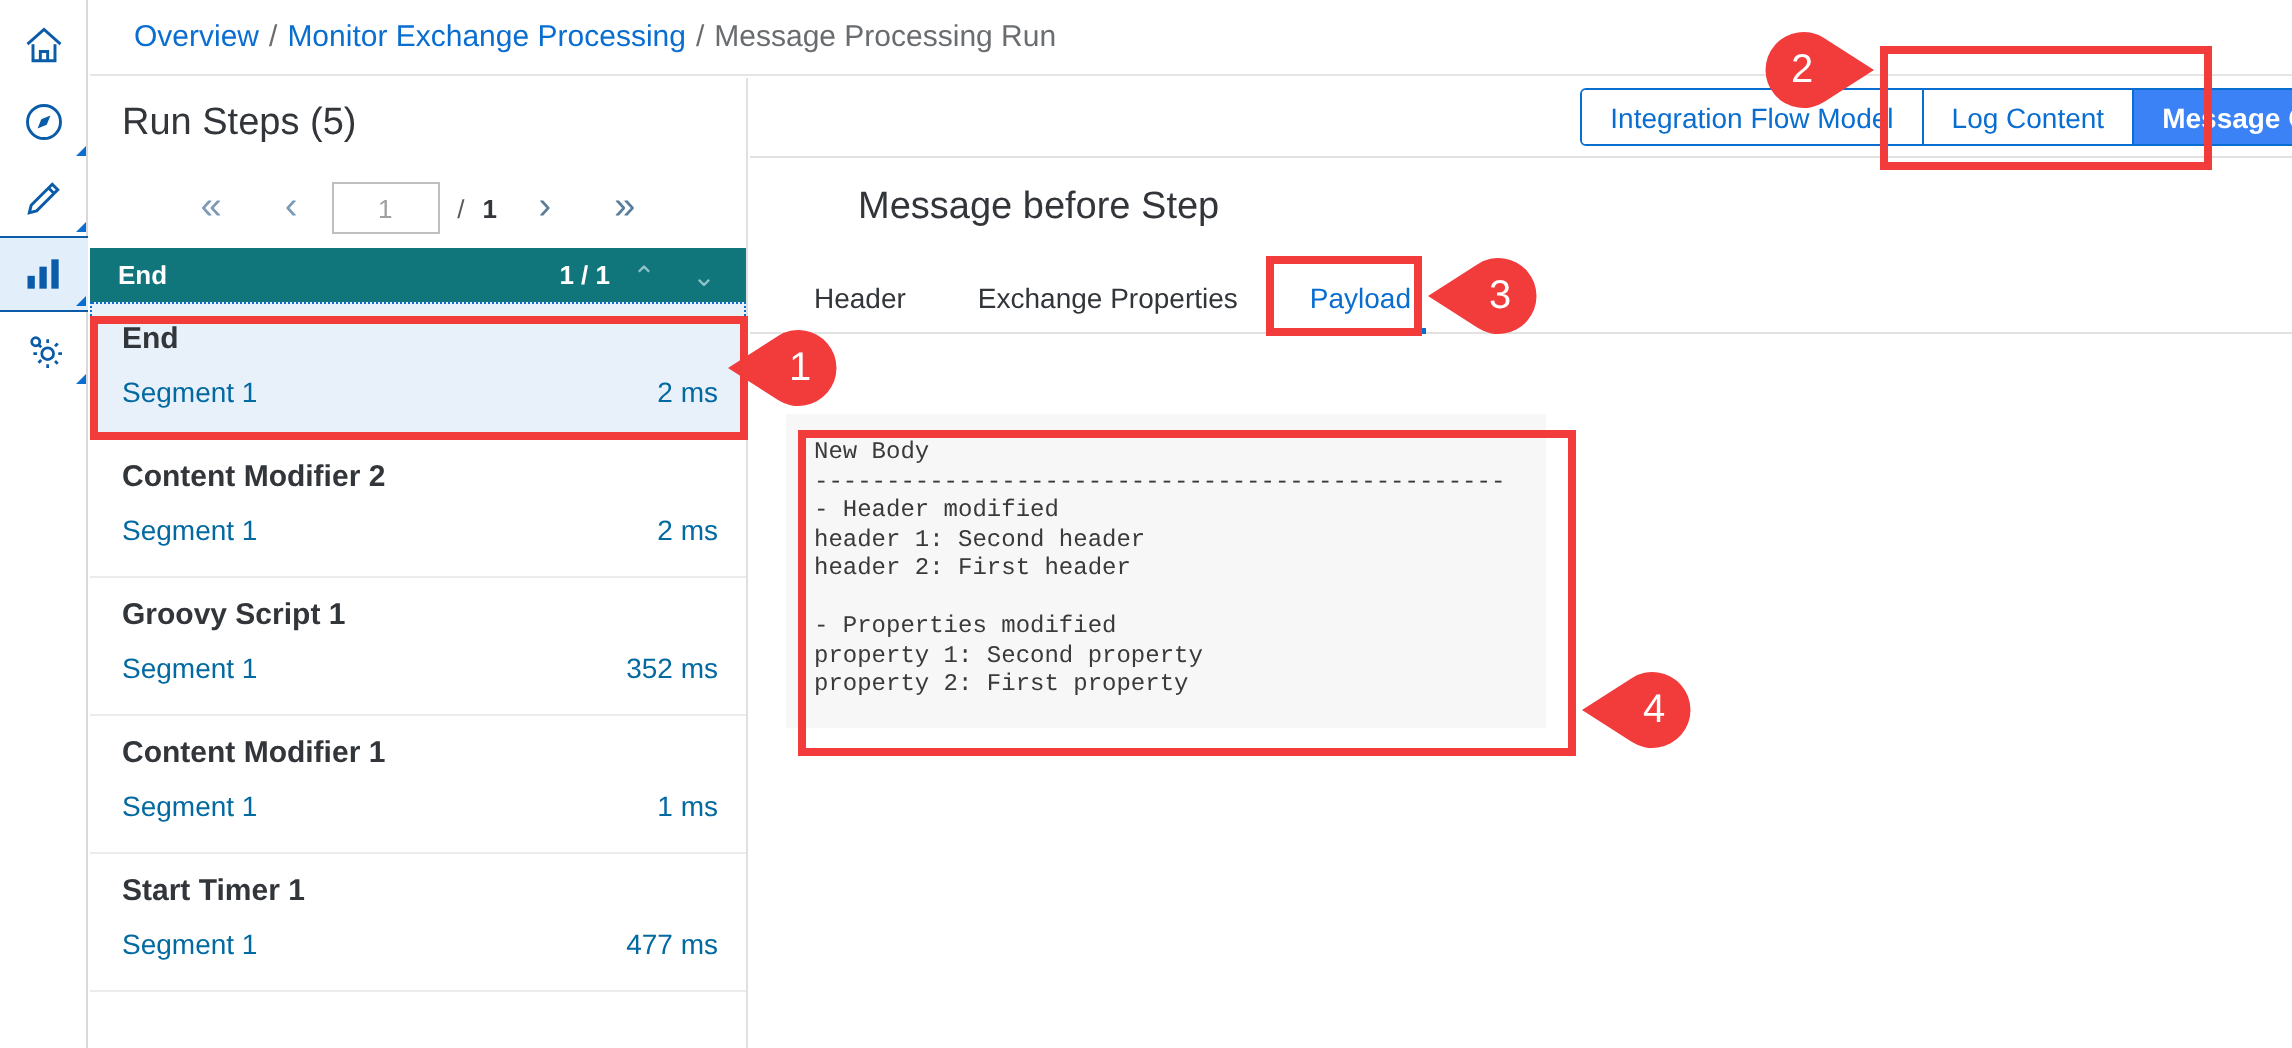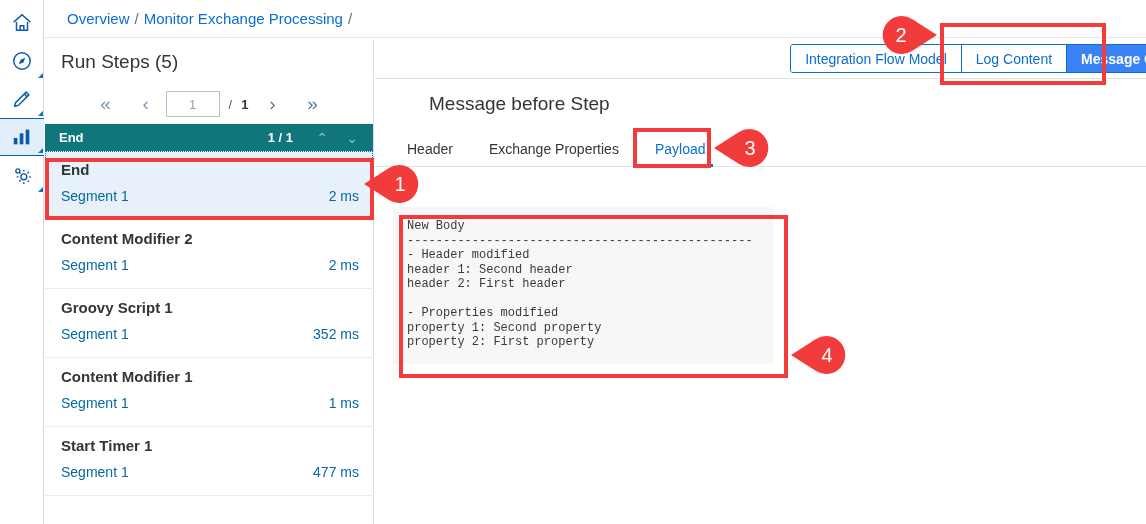--- a/index.html
+++ b/index.html
@@ -102,21 +102,21 @@
   #step-header {
     height: 27px;
     background: #11757c;
     color: #ffffff;
     display: flex; align-items: center;
     padding: 0 6px 0 14px;
     font-size: 13px;
     font-weight: bold;
   }
   #step-header .sh-name { flex: 1; }
-  #step-header .sh-count { font-size: 13px; font-weight: bold; margin-right: 14px; }
+  #step-header .sh-count { font-size: 13px; font-weight: bold; margin-right: 2px; }
   #step-header .sh-arrow {
     width: 30px; text-align: center;
     color: #8fc2c6; font-size: 14px; font-weight: normal;
     cursor: pointer;
   }
 
   #step-list { background: #ffffff; }
   .step-item {
     height: 69px;
     padding: 10px 14px 0 16px;
@@ -303,20 +303,21 @@
     </span>
     <span class="corner"></span>
   </div>
 </div>
 
 <div id="breadcrumb">
   <span class="crumb-link">Overview</span>
   <span class="crumb-sep">/</span>
   <span class="crumb-link">Monitor Exchange Processing</span>
   <span class="crumb-sep">/</span>
+  <span class="crumb-current">Message Processing Run</span>
 </div>
 
 <div id="left-panel">
 
   <div id="run-steps-title">Run Steps (5)</div>
 
   <div id="pager">
     <div class="pg-btn">«</div>
     <div class="pg-btn">‹</div>
     <input id="pg-input" type="text" value="1" style="">

